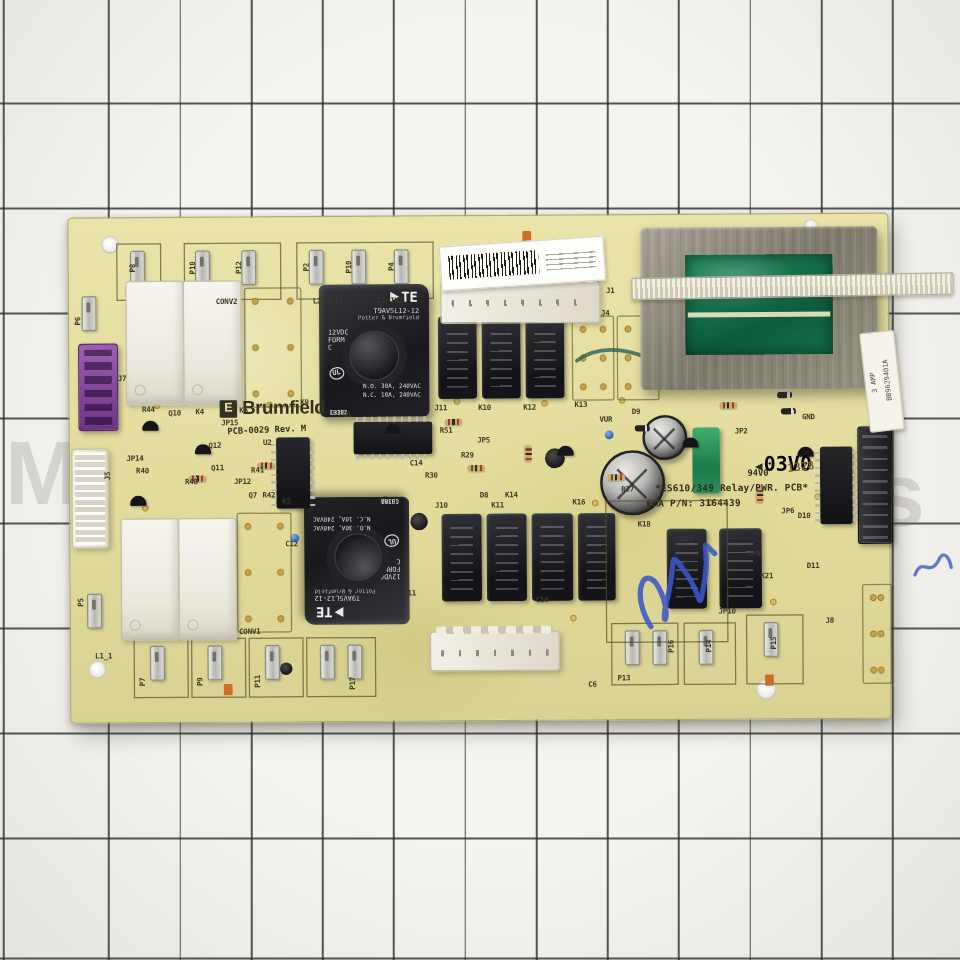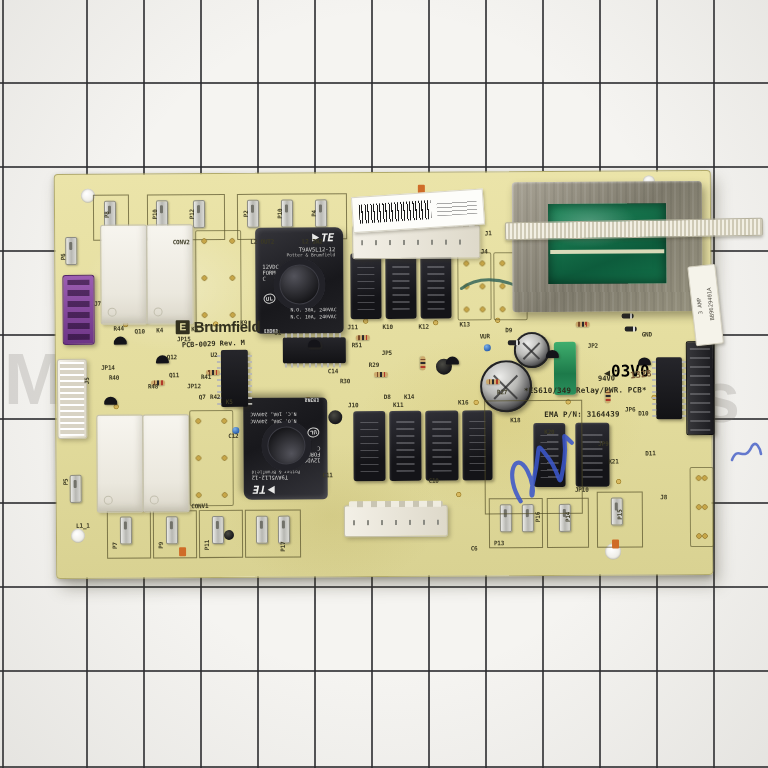--- a/index.html
+++ b/index.html
@@ -63,21 +63,21 @@
     radial-gradient(circle 3px at 8px calc(100% - 10px),#c7a648 0 1.6px,#8f7428 2.4px,transparent 3px),
     radial-gradient(circle 3px at calc(100% - 8px) 10px,#c7a648 0 1.6px,#8f7428 2.4px,transparent 3px),
     radial-gradient(circle 3px at calc(100% - 8px) 50%,#c7a648 0 1.6px,#8f7428 2.4px,transparent 3px),
     radial-gradient(circle 3px at calc(100% - 8px) calc(100% - 10px),#c7a648 0 1.6px,#8f7428 2.4px,transparent 3px);}
 
   .relayL{position:absolute;border-radius:5px 8px 5px 5px;color:#d8d8d6;
     background:linear-gradient(155deg,#35353b,#18181c 60%,#222226);
     box-shadow:inset 2px 2px 4px rgba(255,255,255,.12),3px 4px 6px rgba(52,48,30,.45);
     font-family:"DejaVu Sans Mono",monospace;}
   .relayL span{position:absolute;line-height:1.1;}
-  .rl-te{top:5px;right:9px;font-size:11px;font-weight:bold;font-style:italic;color:#f2f2f0;}
+  .rl-te{top:5px;right:9px;font-size:11px;font-weight:bold;color:#f2f2f0;}
   .rl-te::before{content:"";display:inline-block;width:0;height:0;border-style:solid;
     border-width:4px 0 4px 7px;border-color:transparent transparent transparent #e8e8e6;margin-right:2px;}
   .rl-model{top:19px;right:8px;font-size:5.5px;}
   .rl-maker{top:26px;right:8px;font-size:4.5px;color:#bdbdbb;}
   .rl-coiltxt{top:36px;left:7px;font-size:5.5px;white-space:pre-line;}
   .rl-ul{bottom:30px;left:8px;font-size:5.5px;font-weight:bold;border:1px solid #cfcfcd;border-radius:50%;
     padding:1px 1.5px;transform:rotate(-8deg);}
   .rl-no{bottom:21px;right:7px;font-size:4.8px;}
   .rl-nc{bottom:14px;right:7px;font-size:4.8px;}
   .rl-org{bottom:5px;left:8px;right:7px;font-size:4.8px;display:flex;justify-content:space-between;position:absolute;}
@@ -335,21 +335,21 @@
       <span class="vtxt">3 AMP</span>
       <span class="vtxt">BB9629401A</span>
     </div>
 
     <div class="elux" style="left:120px;top:144px;">
       <span class="mark">E</span>
       <span class="word">Brumfield</span>
     </div>
     <div class="pcbrev" style="left:126px;top:166px;">PCB-0029  Rev. M</div>
     <div class="btitle" style="left:468px;top:214px;">*ES610/349 Relay/PWR. PCB*</div>
-    <div class="btitle" style="left:488px;top:226px;margin-top:12px;">EMA P/N: 3164439</div>
+    <div class="btitle" style="left:461px;top:226px;">EMA P/N: 3164439</div>
     <div class="stamp cert" style="left:548px;top:190px;">03V0</div>
     <div class="stamp blk" style="left:542px;top:203px;">94V0</div>
     <div class="stamp ink" style="left:574px;top:198px;">1328</div>
 
     <div class="sbox" style="left:428px;top:228px;width:96px;height:112px;"></div>
     <svg class="scribble" style="left:438px;top:238px;" width="84" height="96" viewBox="0 0 84 96">
       <path d="M16,86 C6,56 24,34 30,58 C36,84 20,94 34,68 C50,38 44,28 54,52 C62,72 54,90 68,58 C78,34 70,26 80,42" fill="none" stroke="#3b57c9" stroke-width="4.2" stroke-linecap="round" opacity=".88" transform="rotate(-14 42 48)"></path>
     </svg>
 
     <div id="silk">

